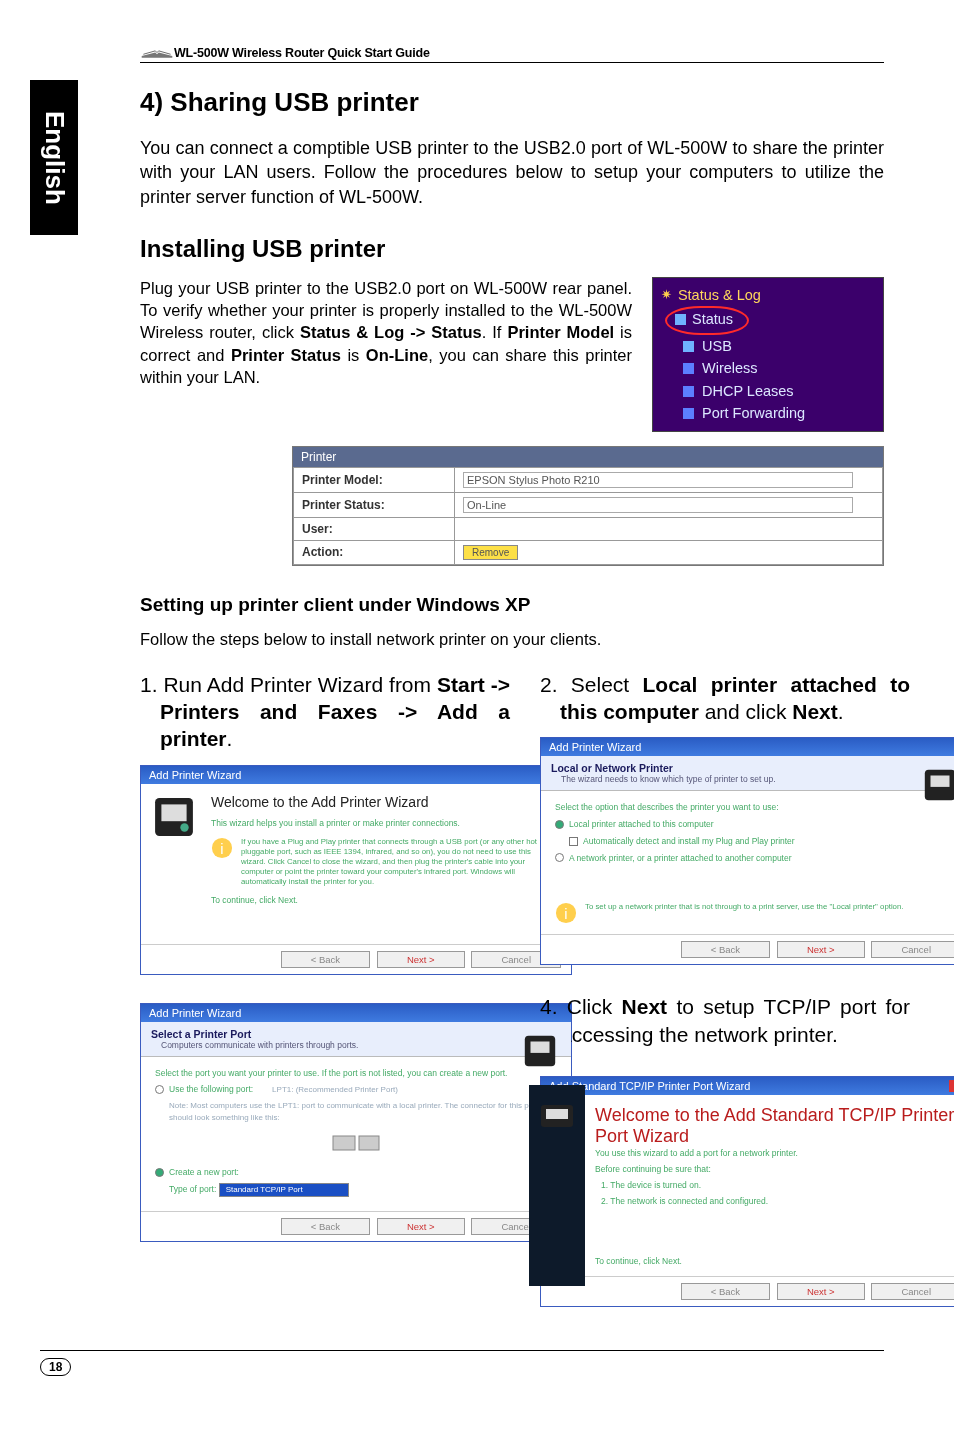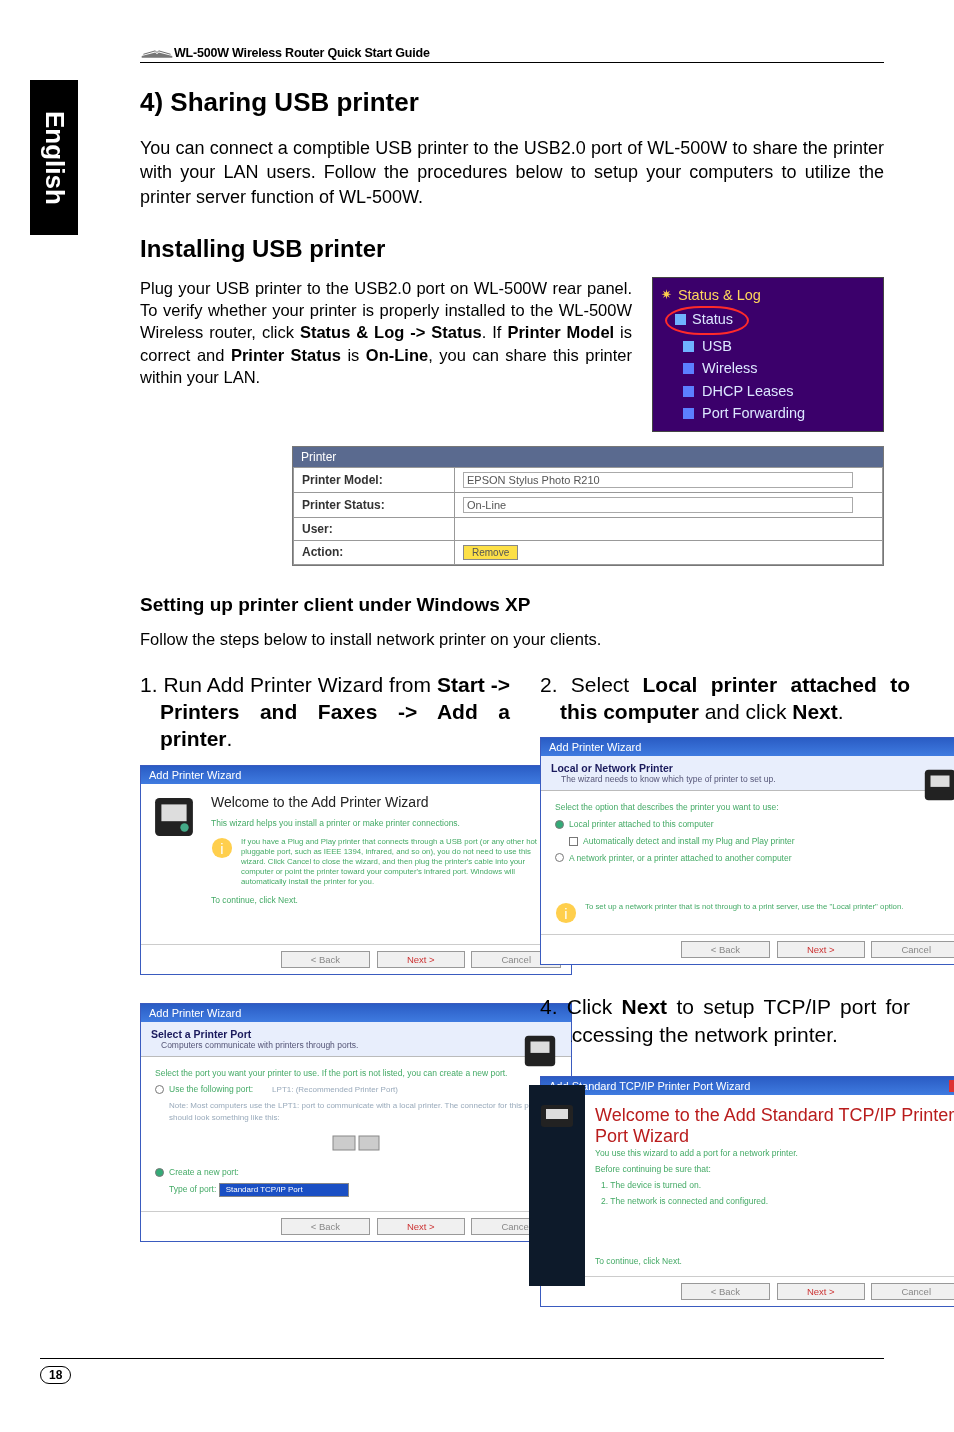--- a/index.html
+++ b/index.html
@@ -54,21 +54,21 @@
   .wiz2-head { background: #e8eefc; padding: 6px 10px; border-bottom: 1px solid #bbb; position: relative; }
   .wiz2-head .t1 { font-size: 10.5px; font-weight: bold; color: #1a1a5c; }
   .wiz2-head .t2 { font-size: 8.5px; color: #557; margin-left: 10px; }
   .wiz2-body { padding: 10px 14px; min-height: 130px; font-size: 8.5px; color: #4a6; line-height: 1.5; }
   .wiz2-body .line { margin-bottom: 4px; }
   .wiz2-body .radio { display: flex; align-items: center; gap: 5px; }
   .wiz2-body .rc { width: 9px; height: 9px; border: 1px solid #777; border-radius: 50%; display: inline-block; }
   .wiz2-body .cb { width: 9px; height: 9px; border: 1px solid #777; display: inline-block; }
   .wiz2-body .sel { border: 1px solid #888; background: #1a4fc4; color: #fff; font-size: 8px; padding: 0 6px; display: inline-block; width: 130px; }
   .wiz2-body .hint { font-size: 8px; color: #9ab; margin-left: 14px; }
-  .footer { position: absolute; bottom: 48px; left: 40px; right: 70px; border-top: 1px solid #000; padding-top: 6px; }
+  .footer { position: absolute; bottom: 56px; left: 40px; right: 70px; border-top: 1px solid #000; padding-top: 6px; }
   .pagenum { display: inline-block; border: 1.5px solid #000; border-radius: 12px; padding: 1px 8px; font-size: 12px; font-weight: bold; }
   .printer-svg { width:42px; height:42px; }
   .wiz3 .wiz-body { display:flex; }
   .wiz3 .left-stripe { width: 56px; background: #0d1a2a; margin: -10px 10px -10px -12px; min-height: 180px; display:flex; align-items:flex-start; justify-content:center; padding-top:12px;}
   .wiz3 .rcol { flex:1; padding-right: 6px;}
   .wiz3 .rcol .h { font-size: 18px; color:#b91c1c; margin-bottom: 0; line-height:1.2;}
   .wiz3 .rcol .p { font-size: 8.5px; color:#4a6; margin-bottom:6px; }
   .wiz3 .rcol .continue { font-size: 8.5px; color:#4a6; margin-top: 50px;}
   .gap { height: 28px; }
 </style>

